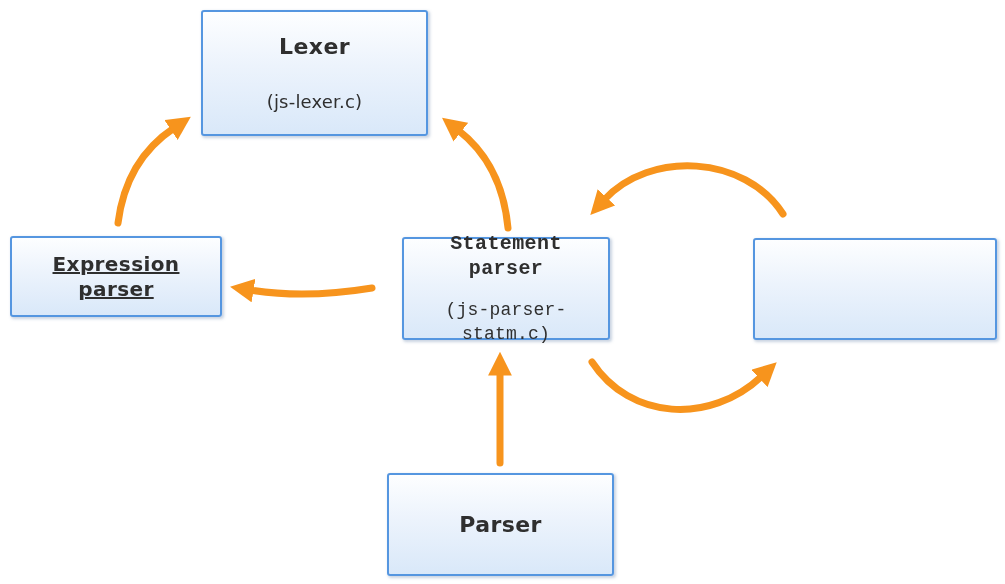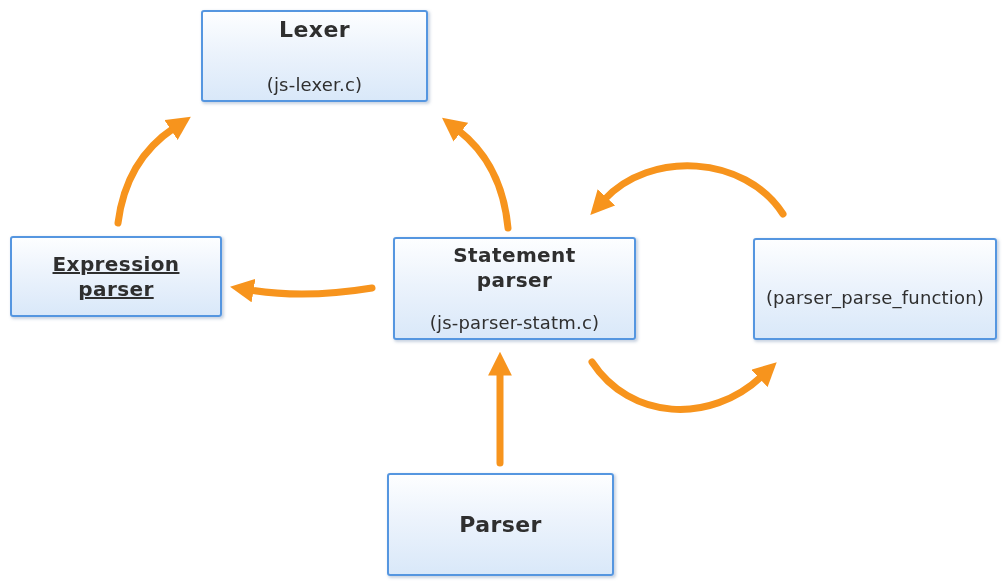--- a/index.html
+++ b/index.html
@@ -13,23 +13,23 @@
     border:2px solid #5596e0;border-radius:3px;
     background:linear-gradient(to bottom,#fdfeff 0%,#ecf3fc 45%,#d9e8f9 100%);
     box-shadow:1.5px 1.5px 3px rgba(100,130,170,.35);
     display:flex;flex-direction:column;align-items:center;justify-content:center;
     text-align:center;color:#2f2f2f;
   }
   .node .title{font-size:20px;line-height:1.25;white-space:pre-line;letter-spacing:.4px;font-weight:600;}
   .node.emph .title{font-size:22px;font-weight:700;}
   .node .subtitle{font-size:18px;line-height:1.3;margin-top:18px;letter-spacing:.2px;}
   
-  #node-lexer      {left:201px;top:10px; width:227px;height:92px;gap:12px;}
+  #node-lexer      {left:201px;top:10px; width:227px;height:126px;gap:12px;}
   #node-expression {left:10px; top:236px;width:212px;height:81px;text-decoration:underline;}
-  #node-statement  {left:393px;top:237px;width:243px;height:103px;}
+  #node-statement  {left:402px;top:237px;width:208px;height:103px;font-family:Liberation Mono, monospace;}
   #node-function   {left:753px;top:238px;width:244px;height:102px;}
   #node-parser     {left:387px;top:473px;width:227px;height:103px;}
 </style>
 </head>
 <body>
 
 <div class="canvas">
 
   <svg class="edges" viewBox="0 0 1005 584" xmlns="http://www.w3.org/2000/svg">
     <defs>
@@ -57,20 +57,19 @@
 parser</div>
   </div>
 
   <div class="node" id="node-statement">
     <div class="title">Statement
 parser</div>
     <div class="subtitle">(js-parser-statm.c)</div>
   </div>
 
   <div class="node emph" id="node-function">
-    <div class="subtitle">(parser_parse_function)</div>
   </div>
 
   <div class="node emph" id="node-parser">
     <div class="title">Parser</div>
   </div>
 
 </div>
 
 </body></html>

